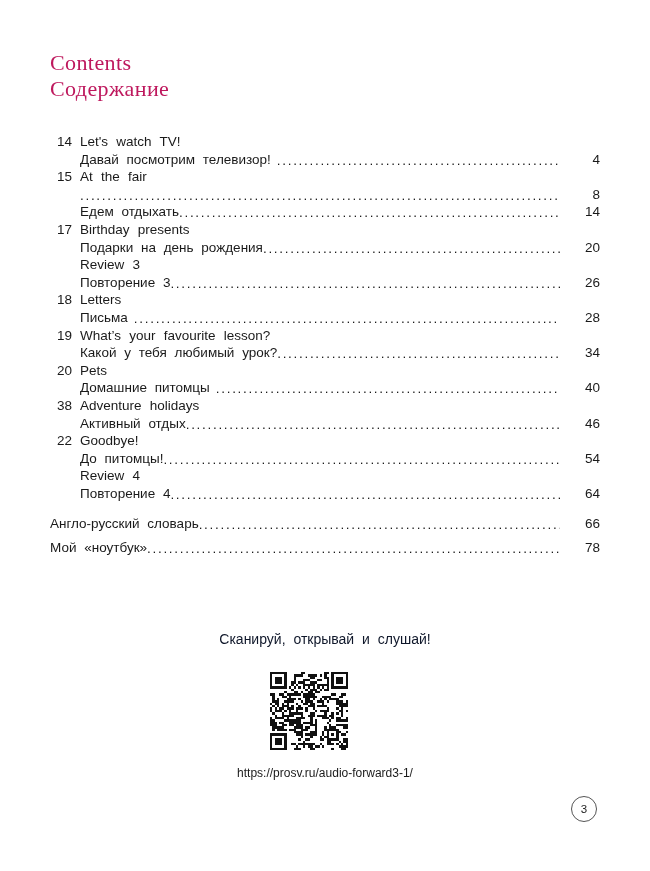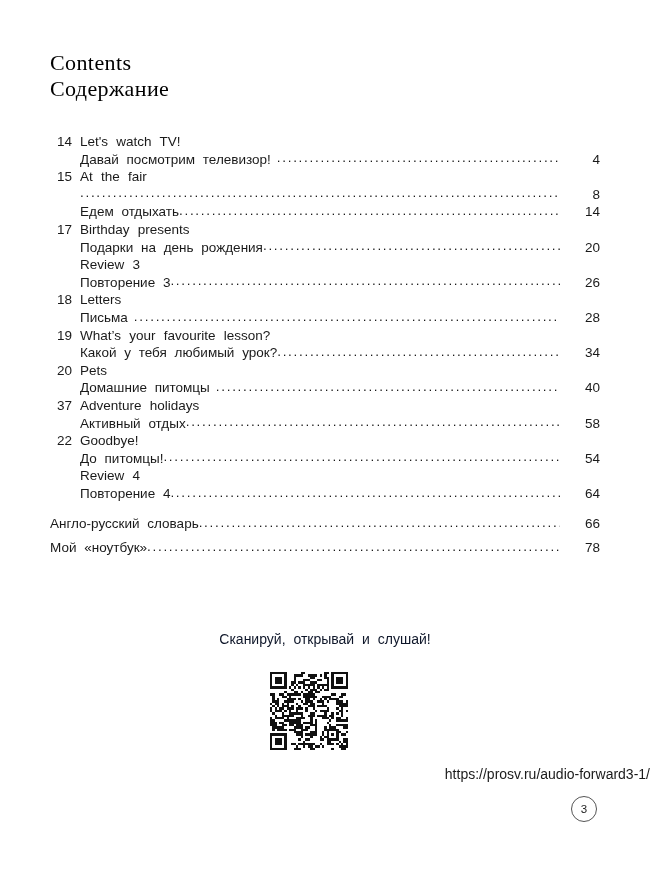--- a/index.html
+++ b/index.html
@@ -26,21 +26,21 @@
   .headings {
     position: absolute;
     left: 50px;
     top: 50px;
   }
   .heading-en,
   .heading-ru {
     font-family: "Liberation Serif", serif;
     font-size: 22px;
     line-height: 26px;
-    color: #000000;
+    color: #be185d;
     white-space: nowrap;
     letter-spacing: 0.4px;
   }
 
   
   .toc {
     position: absolute;
     left: 50px;
     top: 133px;
     width: 550px;
@@ -48,21 +48,21 @@
 
   .toc-group {
     margin: 0;
   }
   .toc-group.spaced {
     margin-top: 13px;
   }
 
   .toc-line {
     display: flex;
-    align-items: center;
+    align-items: flex-end;
     font-size: 13.5px;
     line-height: 17.6px;
     white-space: nowrap;
   }
 
   .unit-num {
     width: 22px;
     text-align: right;
     flex: 0 0 22px;
     font-size: 13.5px;
@@ -138,22 +138,22 @@
     width: 78px;
     height: 78px;
     shape-rendering: crispEdges;
   }
 
   .promo-url {
     position: absolute;
     left: 0;
     right: 0;
     top: 766px;
-    text-align: right;
-    font-size: 14px;
+    text-align: center;
+    font-size: 12px;
     color: #1a1a1a;
   }
 
   
   .folio {
     position: absolute;
     left: 571px;
     top: 796px;
     width: 24px;
     height: 24px;
@@ -276,30 +276,30 @@
         <div class="toc-line line-ru">
           <span class="unit-num"></span>
           <span class="unit-gap"></span>
           <span class="title-text">Домашние  питомцы</span>
           <span class="leader pre-gap"></span>
           <span class="page-num">40</span>
         </div>
       </div>
       <div class="toc-group">
         <div class="toc-line line-en">
-          <span class="unit-num">37</span>
+          <span class="unit-num">38</span>
           <span class="unit-gap"></span>
           <span class="title-text">Adventure  holidays</span>
         </div>
         <div class="toc-line line-ru">
           <span class="unit-num"></span>
           <span class="unit-gap"></span>
           <span class="title-text">Активный  отдых</span>
           <span class="leader"></span>
-          <span class="page-num">58</span>
+          <span class="page-num">46</span>
         </div>
       </div>
       <div class="toc-group">
         <div class="toc-line line-en">
           <span class="unit-num">22</span>
           <span class="unit-gap"></span>
           <span class="title-text">Goodbye!</span>
         </div>
         <div class="toc-line line-ru">
           <span class="unit-num"></span>

